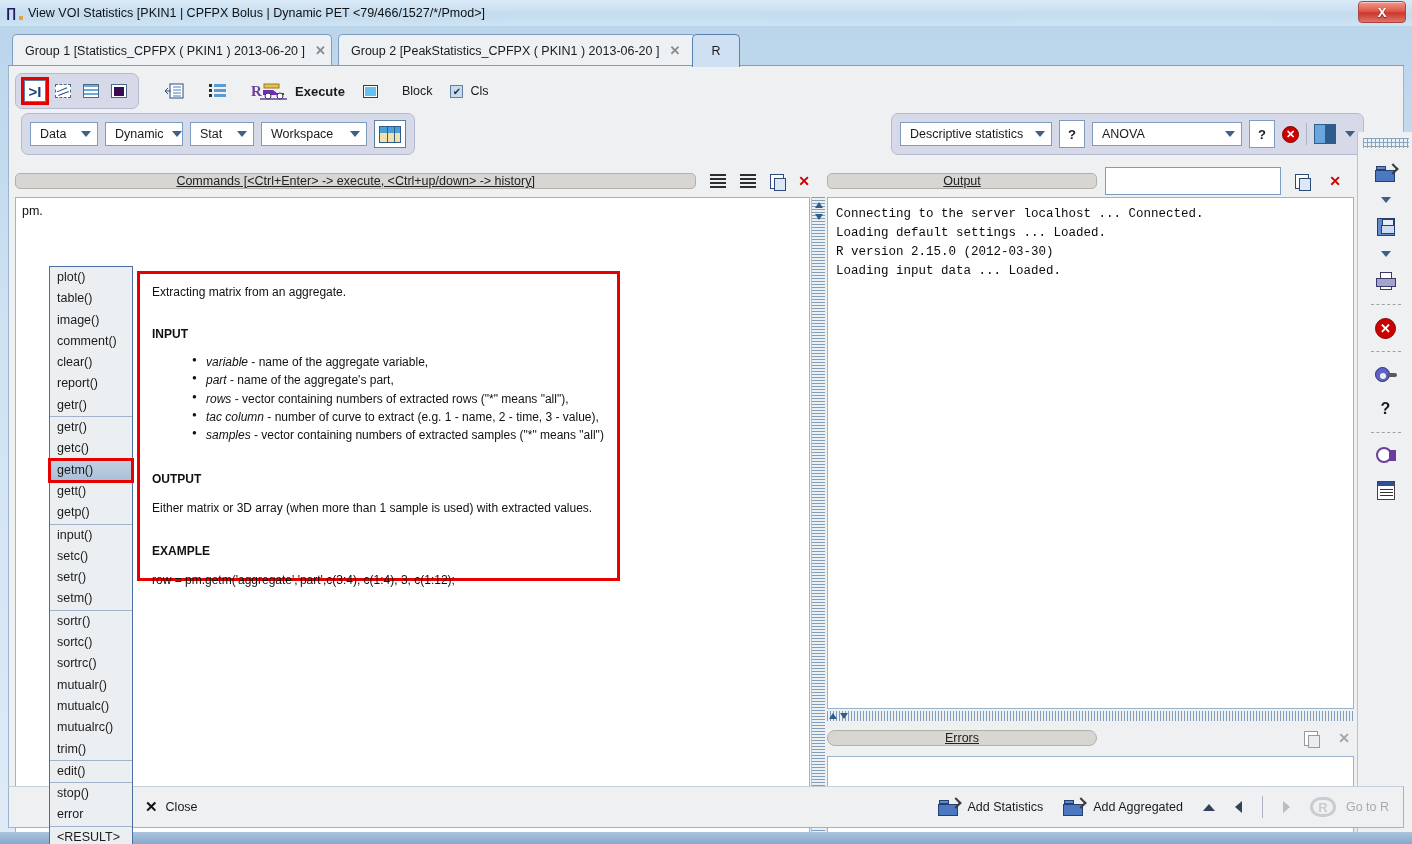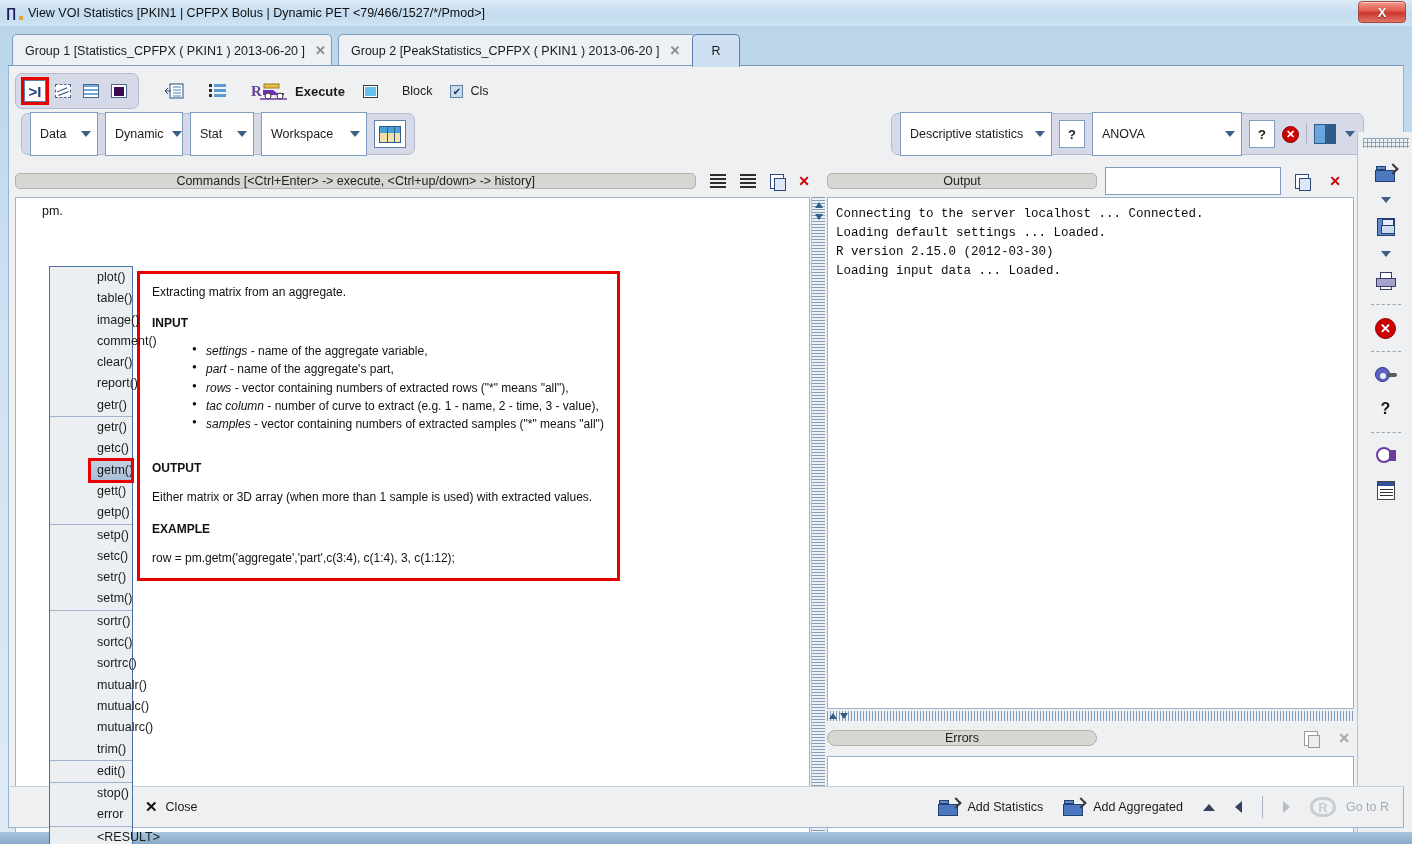--- a/index.html
+++ b/index.html
@@ -142,21 +142,21 @@
   
   #toolbar2 {
     position:absolute; left:6px; top:47px; width:1330px; height:46px;
   }
   .tb2-group {
     position:absolute; top:0; display:flex; align-items:center; gap:7px;
     background:#d6d9e8; border:1px solid #b6bad0; border-radius:7px;
     padding:4px 8px; height:42px;
   }
   .combo {
-    background:#fff; border:1px solid #7d9cc0; height:44px;
+    background:#fff; border:1px solid #7d9cc0; height:24px;
     display:flex; align-items:center; justify-content:space-between;
     padding: 0 6px 0 9px; font-size:12.5px; color:#1a1a1a;
   }
   .caret { width:0;height:0;border-left:5px solid transparent;border-right:5px solid transparent;
            border-top:6px solid #3f5f85; margin-left:8px; }
   .sq-btn {
     width:26px;height:28px;background:#fff;border:1px solid #7d9cc0;
     display:flex;align-items:center;justify-content:center;font-weight:bold;font-size:13px;color:#1a1a1a;
   }
   .grid-btn {
@@ -183,66 +183,66 @@
   .vsep{width:1px;height:22px;background:#aeb2c6;}
 
   
   #cmdheader {
     position:absolute; left:6px; top:100px; width:795px; height:30px;
     display:flex; align-items:center;
   }
   .pill {
     flex:1; height:16px; background:#d8d6d2; border:1px solid #b3b0aa;
     border-radius:5px; display:flex; align-items:flex-end; justify-content:center;
-    font-size:12.5px; color:#222;
+    font-size:12.5px; color:#222;text-decoration:underline;
   }
   .hdr-icons { display:flex; align-items:center; gap:14px; margin-left:14px; }
   .ic-indent, .ic-outdent {
     width:16px;height:14px;
     background: repeating-linear-gradient(180deg,#2d2d2d 0 2px, transparent 2px 4px);
   }
   .ic-copy {
     width:14px;height:15px;border:1px solid #2b4a7a;background:#fff;position:relative;
   }
   .ic-copy:before{content:"";position:absolute;left:3px;top:3px;width:10px;height:11px;
     border:1px solid #2b4a7a;background:#dce8f6;}
   .ic-x{color:#cc0000;font-weight:bold;font-size:14px;}
 
   
   #cmdbody {
     position:absolute; left:6px; top:131px; width:795px; height:650px;
     background:#fff; border:1px solid #9bb4cd;
   }
   #pmtext {
-    position:absolute; left:6px; top:6px; font-size:12.5px; color:#111;margin-left:20px;
+    position:absolute; left:6px; top:6px; font-size:12.5px; color:#111;
   }
 
   
   #autolist {
     position:absolute; left:40px; top:200px; width:84px;
     background:#eceff1; border:1px solid #4a6fa0;
     font-size:12.5px; color:#1a1a1a; z-index:60;
     padding: 0;
   }
   .alist-group { border-bottom:1px solid #9fb4cb; }
   .alist-group:last-child{border-bottom:none;}
-  .alist-item { height:21.3px; line-height:21.3px; padding-left:7px; white-space:nowrap;margin-left:40px; }
+  .alist-item { height:21.3px; line-height:21.3px; padding-left:7px; white-space:nowrap; }
   .alist-item.selected {
     background: linear-gradient(180deg,#c3d2e4 0%, #a8bfd8 100%);
     outline:3px solid #e60000; outline-offset:-1px; position:relative; z-index:2;
   }
 
   
   #helppanel {
     position:absolute; left:128px; top:205px; width:483px; height:310px;
     background:#fff; border:3px solid #e60000;
     padding:10px 12px; font-size:12px; color:#111; line-height:1.45;
     z-index:50;
   }
-  #helppanel .h-sec { font-weight:bold; margin-top:14px; }
+  #helppanel .h-sec { font-weight:bold; margin-top:25px; }
   #helppanel ul { margin:10px 0 0 0; padding-left:54px; list-style:none; }
   #helppanel li { margin:1px 0; white-space:nowrap; position:relative; }
   #helppanel li:before {
     content:"\25CF"; position:absolute; left:-14px; top:0; font-size:8px; color:#111;
   }
   #helppanel li em { font-style:italic; }
   #helppanel .h-para { margin-top:12px; }
 
   
   #cmdscroll {
@@ -535,21 +535,21 @@
           <div class="alist-item">getr()</div>
         </div>
         <div class="alist-group">
           <div class="alist-item">getr()</div>
           <div class="alist-item">getc()</div>
           <div class="alist-item selected">getm()</div>
           <div class="alist-item">gett()</div>
           <div class="alist-item">getp()</div>
         </div>
         <div class="alist-group">
-          <div class="alist-item">setp()</div>
+          <div class="alist-item">input()</div>
           <div class="alist-item">setc()</div>
           <div class="alist-item">setr()</div>
           <div class="alist-item">setm()</div>
         </div>
         <div class="alist-group">
           <div class="alist-item">sortr()</div>
           <div class="alist-item">sortc()</div>
           <div class="alist-item">sortrc()</div>
           <div class="alist-item">mutualr()</div>
           <div class="alist-item">mutualc()</div>
@@ -565,21 +565,21 @@
         </div>
         <div class="alist-group">
           <div class="alist-item">&lt;RESULT&gt;</div>
         </div>
       </div>
 
     <div id="helppanel">
       <div>Extracting matrix from an aggregate.</div>
       <div class="h-sec">INPUT</div>
       <ul>
-          <li><em>settings</em><span> - name of the aggregate variable,</span></li>
+          <li><em>variable</em><span> - name of the aggregate variable,</span></li>
           <li><em>part</em><span> - name of the aggregate's part,</span></li>
           <li><em>rows</em><span> - vector containing numbers of extracted rows ("*" means "all"),</span></li>
           <li><em>tac column</em><span> - number of curve to extract (e.g. 1 - name, 2 - time, 3 - value),</span></li>
           <li><em>samples</em><span> - vector containing numbers of extracted samples ("*" means "all")</span></li>
         </ul>
       <div class="h-sec" style="margin-top:26px">OUTPUT</div>
       <div class="h-para">Either matrix or 3D array (when more than 1 sample is used) with extracted values.</div>
       <div class="h-sec">EXAMPLE</div>
       <div class="h-para">row = pm.getm('aggregate','part',c(3:4), c(1:4), 3, c(1:12);</div>
     </div>

